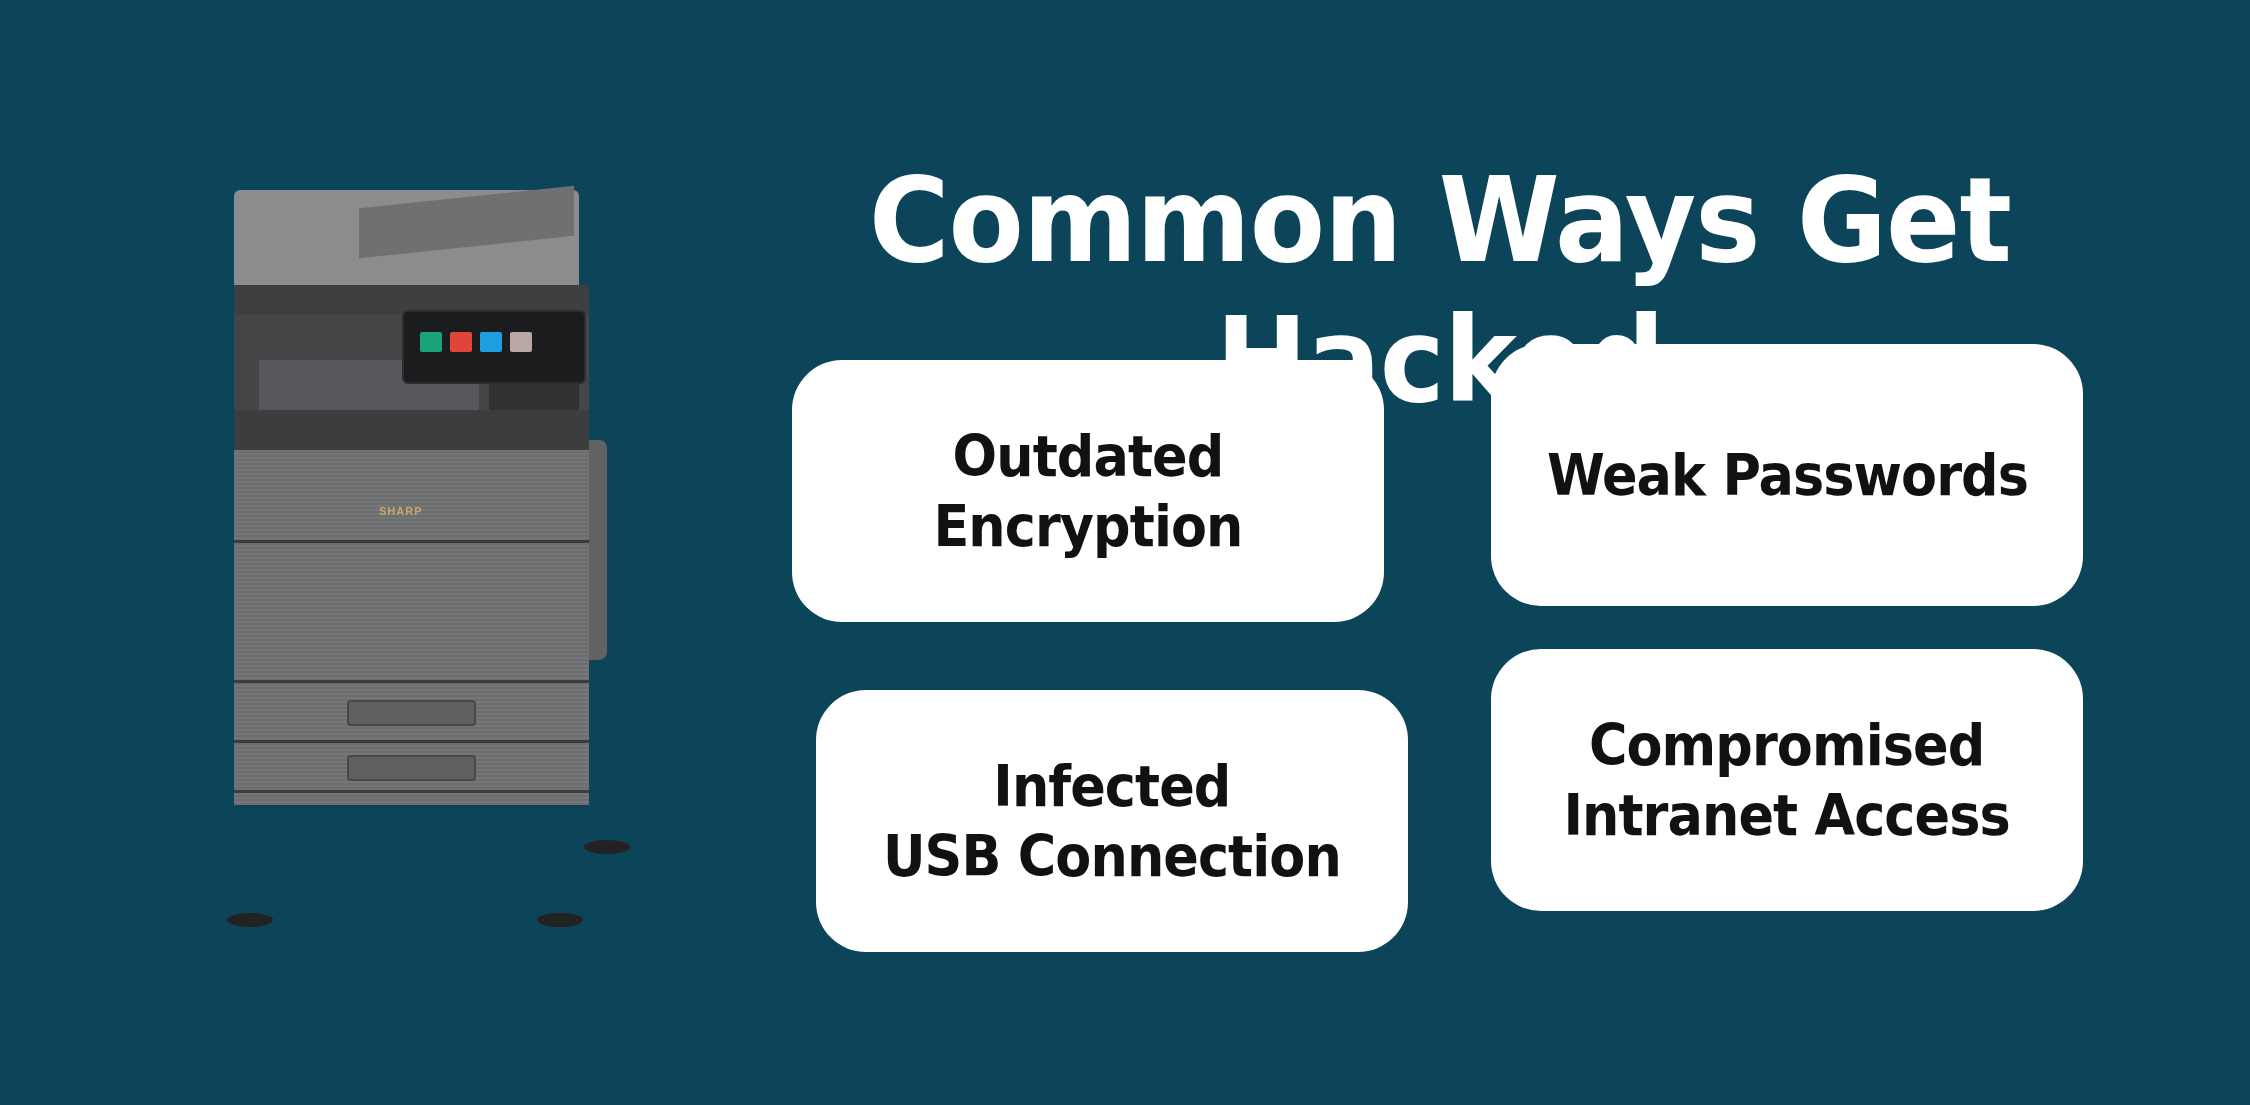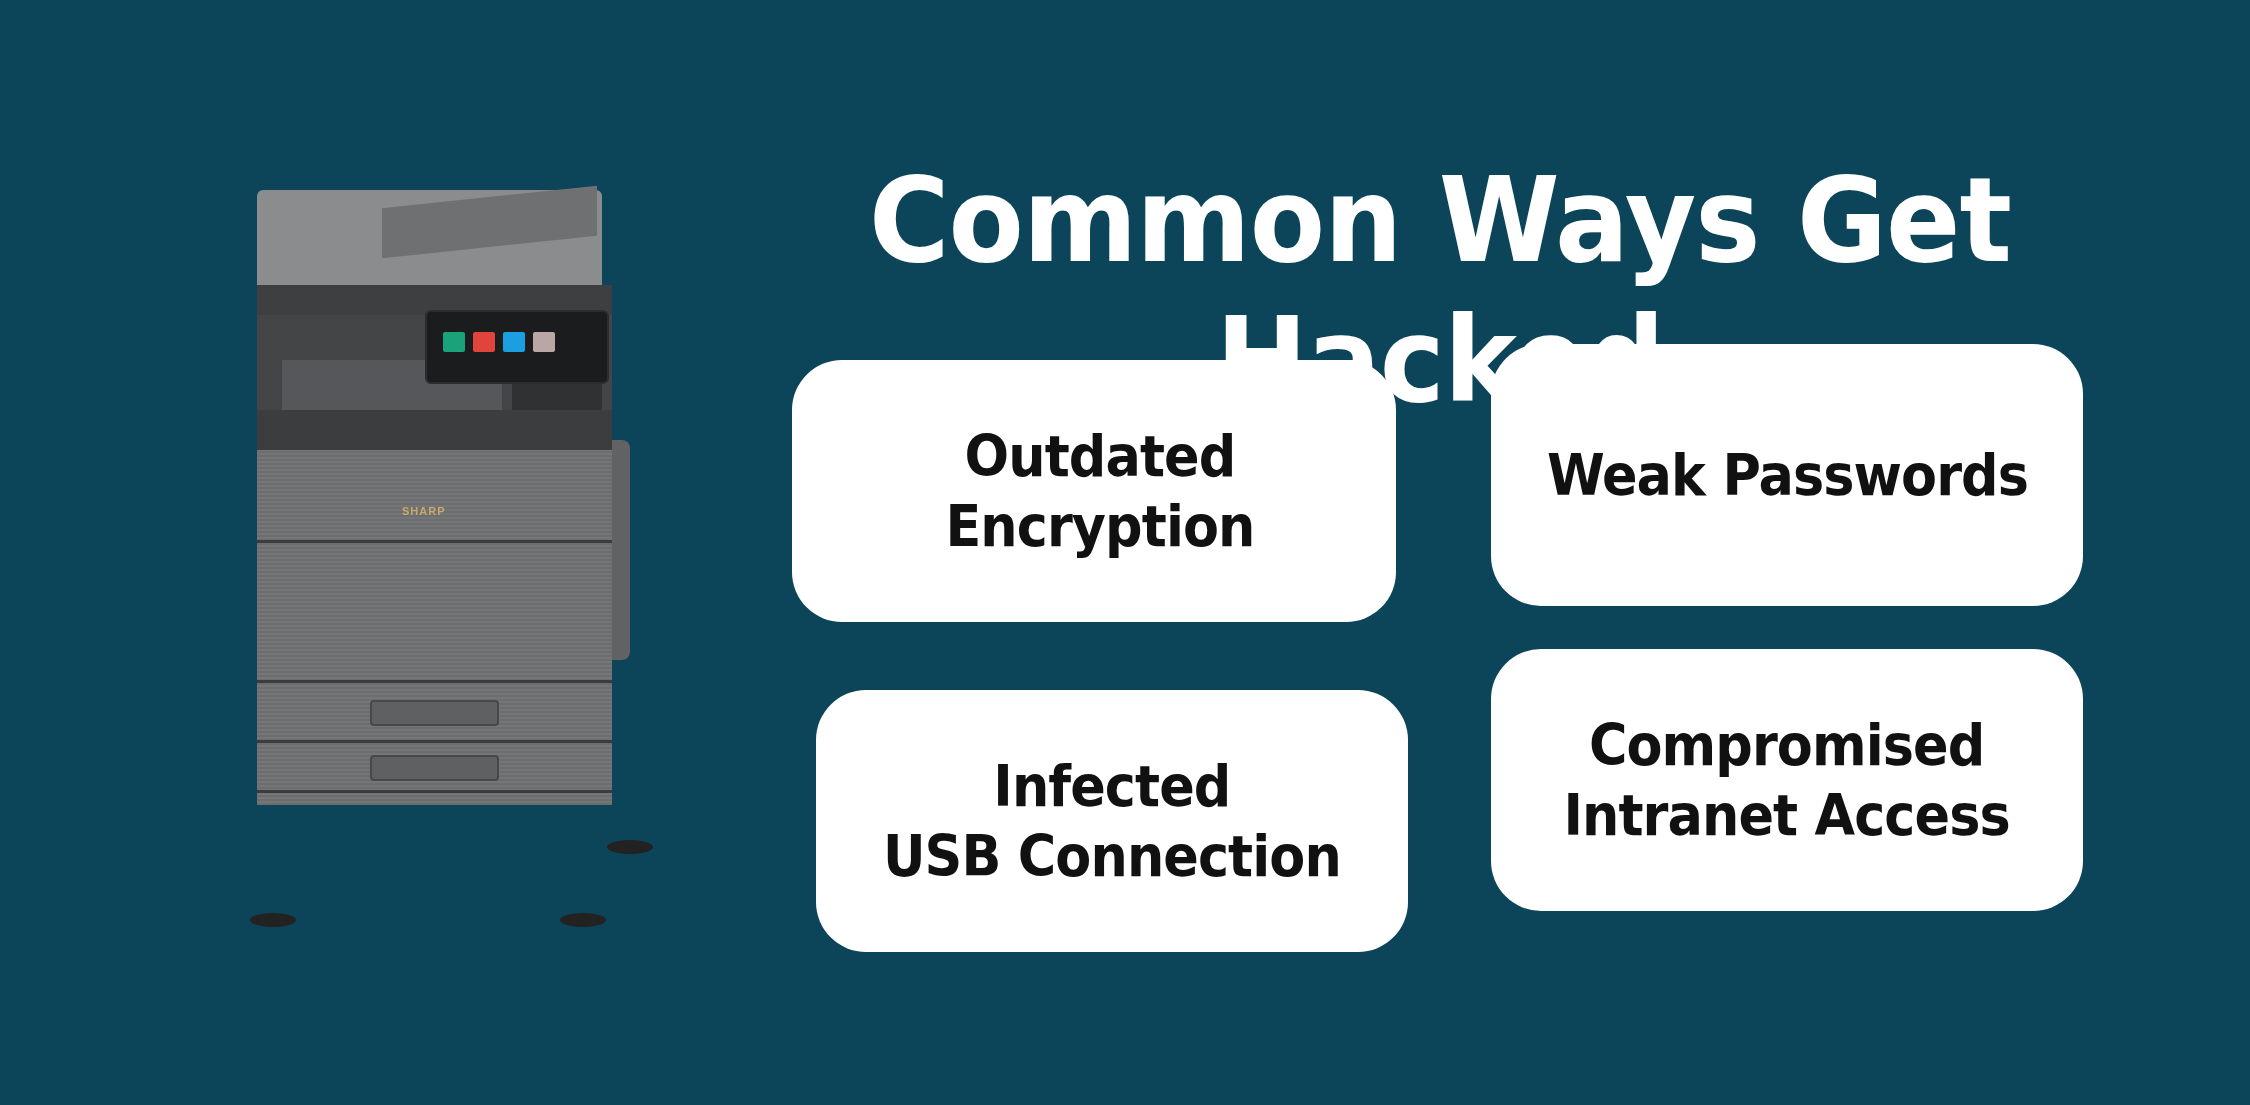--- a/index.html
+++ b/index.html
@@ -1,25 +1,25 @@
 <!DOCTYPE html>
 <html><head>
 <meta charset="utf-8">
 <style>
   html,body{margin:0;padding:0;}
   body{width:2250px;height:1105px;background:#0c4559;position:relative;overflow:hidden;font-family:"Liberation Sans","DejaVu Sans",sans-serif;}
   .title{position:absolute;left:700px;top:150px;width:1480px;text-align:center;color:#fff;font-weight:bold;font-size:118px;letter-spacing:-1px;line-height:140px;font-family:"DejaVu Sans",sans-serif;transform:scaleX(0.93);transform-origin:center;}
   .card{position:absolute;width:592px;height:262px;background:#fff;border-radius:50px;display:flex;align-items:center;justify-content:center;text-align:center;}
   .card span{font-family:"DejaVu Sans",sans-serif;font-weight:bold;font-size:57px;line-height:70px;color:#111;white-space:pre-line;letter-spacing:-1px;transform:scaleX(0.92);display:block;}
-  .c1{left:792px;top:360px;padding-left:12px;}
+  .c1{left:792px;top:360px;}
   .c2{left:1491px;top:344px;}
   .c3{left:816px;top:690px;}
   .c4{left:1491px;top:649px;}
   
-  .printer{position:absolute;left:242px;top:185px;width:410px;height:750px;text-align:right;}
+  .printer{position:absolute;left:219px;top:185px;width:410px;height:750px;text-align:right;}
   .p-adf{position:absolute;left:15px;top:5px;width:345px;height:95px;background:#8a8c8e;border-radius:6px 6px 0 0;}
   .p-adf2{position:absolute;left:140px;top:12px;width:215px;height:50px;background:#6e7072;transform:skewY(-6deg);}
   .p-scan{position:absolute;left:15px;top:100px;width:355px;height:30px;background:#3d3f41;}
   .p-body1{position:absolute;left:15px;top:130px;width:355px;height:95px;background:#434547;}
   .p-out{position:absolute;left:40px;top:175px;width:220px;height:60px;background:#55575a;}
   .p-panel{position:absolute;left:183px;top:125px;width:180px;height:70px;background:#1b1c1e;border-radius:6px;border:2px solid #2c2d2f;}
   .p-tile{position:absolute;top:20px;width:22px;height:20px;border-radius:2px;}
   .p-lower{position:absolute;left:15px;top:265px;width:355px;height:355px;background:repeating-linear-gradient(0deg,#6b6d6f 0 2px,#747678 2px 4px);}
   .p-front{position:absolute;left:15px;top:225px;width:355px;height:40px;background:#3b3d3f;}
   .p-door{position:absolute;left:270px;top:190px;width:90px;height:55px;background:#2f3133;}

